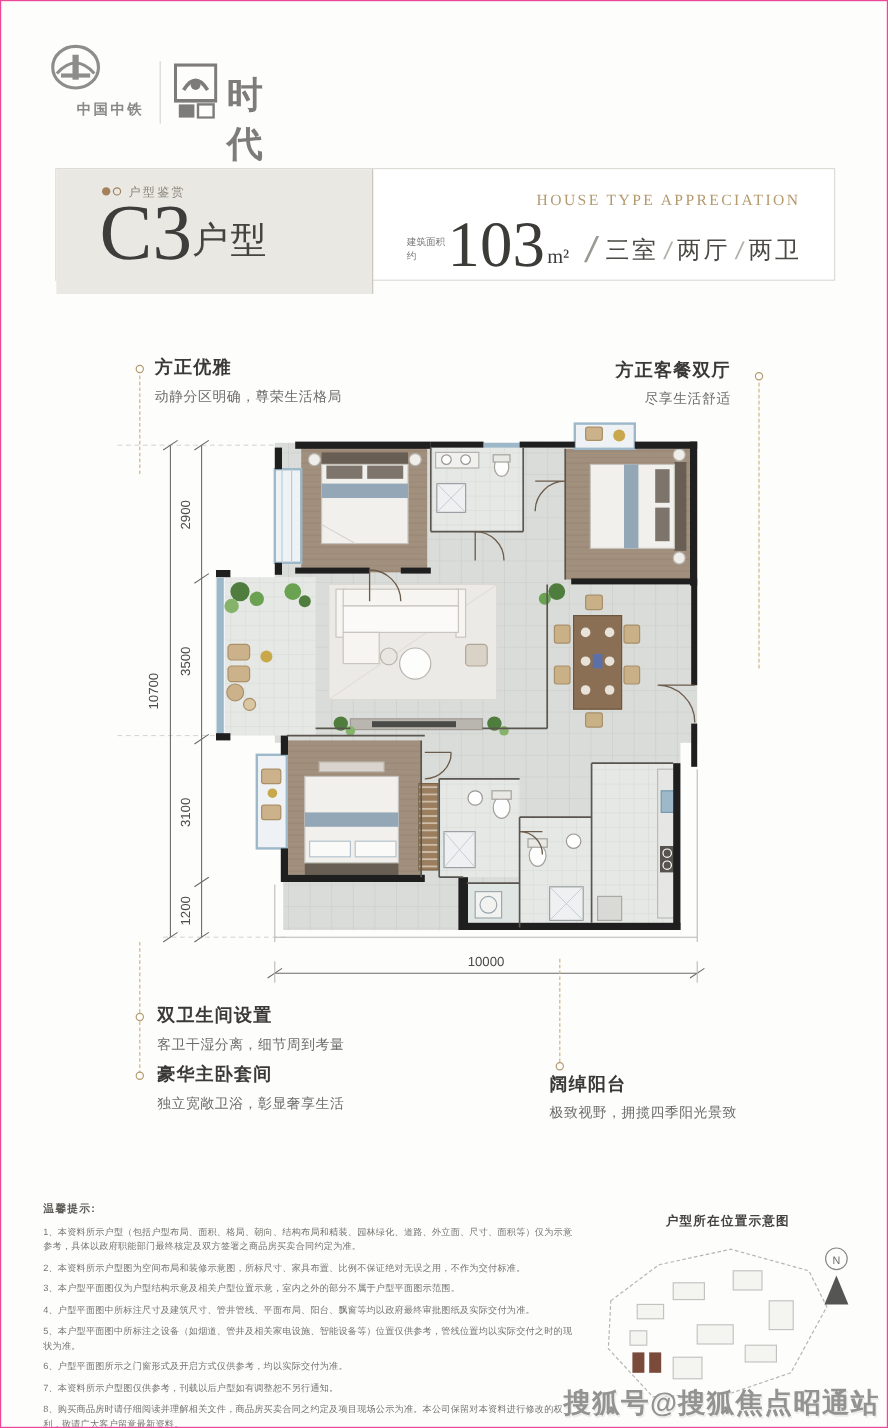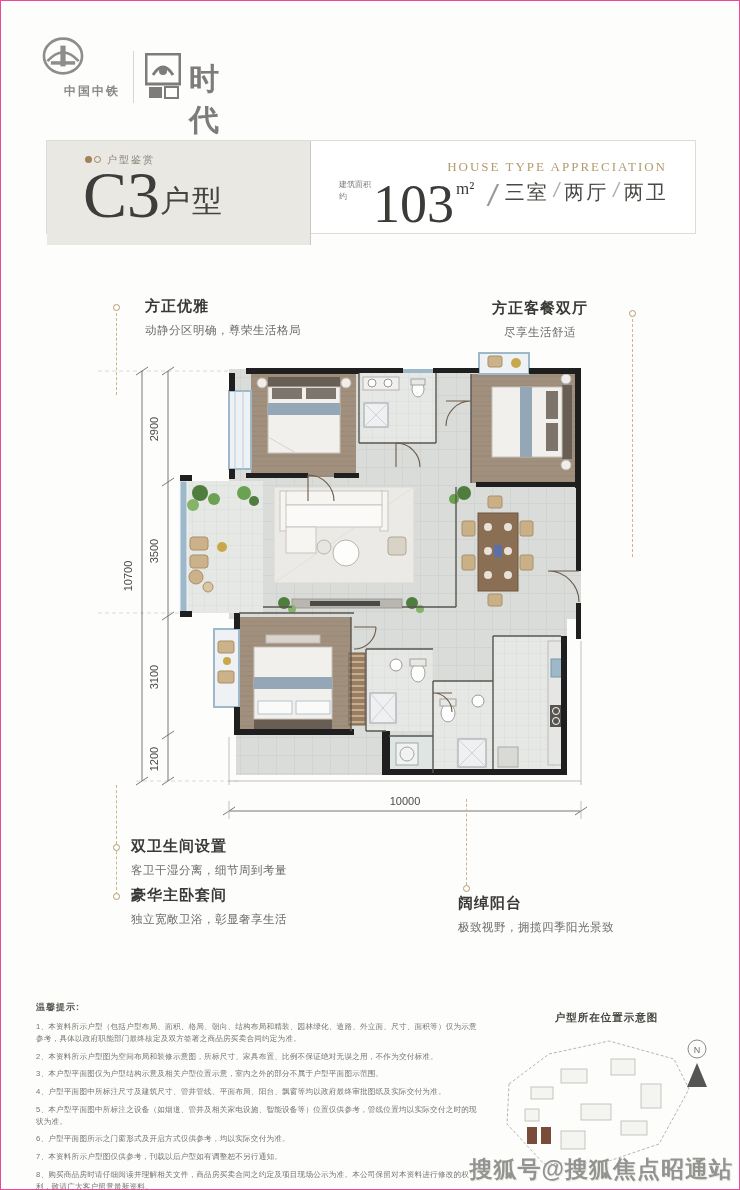--- a/index.html
+++ b/index.html
@@ -24,21 +24,21 @@
   .titleblock .left { position:absolute; left:0; top:0; width:264px; height:104px;
     background:#e9e8e3; border-right:1px solid #c9c8c2; }
   .tag-row { position:absolute; left:38px; top:12px; font-size:10px; color:#8a8378; letter-spacing:2px; }
   .tag-dot-filled { display:inline-block; width:7px; height:7px; border-radius:50%; background:#a3815a; margin-right:2px; }
   .tag-dot-hollow { display:inline-block; width:7px; height:7px; border-radius:50%; border:1px solid #a3815a; margin-right:6px; background:transparent; }
   .plan-code { position:absolute; left:36px; top:18px; font-family:"Liberation Serif","DejaVu Serif",serif;
     font-size:66px; color:#3e3d3b; line-height:1.1; }
   .plan-suffix { font-size:30px; color:#454440; letter-spacing:2px; vertical-align:6px; }
   .en-title { position:absolute; right:28px; top:18px; font-family:"Liberation Serif","DejaVu Serif",serif;
     font-size:13px; color:#b49a6d; letter-spacing:2px; }
-  .area-row { position:absolute; left:292px; top:38px; display:flex; align-items:flex-start; }
+  .area-row { position:absolute; left:292px; top:38px; display:flex; align-items:flex-end; }
   .area-label { font-size:8px; color:#777; line-height:1.5; margin-bottom:10px; width:34px; }
   .area-number { font-family:"Liberation Serif","DejaVu Serif",serif; font-size:54px; color:#3c3b38; line-height:0.95; }
   .area-unit { font-family:"Liberation Serif","DejaVu Serif",serif; font-size:17px; color:#3c3b38; margin:0 0 6px 2px; }
   .big-slash { font-size:30px; color:#9a9astatic; color:#9a9a94; margin:0 8px 4px 14px; font-style:italic; }
   .feat { font-size:20px; color:#4a4945; letter-spacing:2px; margin-bottom:8px; }
   .thin-slash { font-size:20px; color:#b0afa8; font-style:italic; margin:0 5px 8px 5px; }
   
   .callout { position:absolute; }
   .callout .t { font-size:15px; font-weight:bold; color:#3a3936; letter-spacing:1px; }
   .callout .d { font-size:11.5px; color:#6d6c68; margin-top:7px; letter-spacing:0.5px; }
@@ -99,28 +99,28 @@
       <div class="feat">三室</div>
       <div class="thin-slash">/</div>
       <div class="feat">两厅</div>
       <div class="thin-slash">/</div>
       <div class="feat">两卫</div>
     </div>
   </div>
 
   <div class="leader-dot" style="left:112px; top:303px;"></div>
   <div class="leader-line" style="left:115px; top:312px; height:82px;"></div>
-  <div class="callout" style="left:144px; top:296px;">
+  <div class="callout" style="left:128px; top:296px;">
     <div class="t">方正优雅</div>
     <div class="d">动静分区明确，尊荣生活格局</div>
   </div>
 
   <div class="leader-dot" style="left:628px; top:309px;"></div>
   <div class="leader-line" style="left:631px; top:318px; height:238px;"></div>
-  <div class="callout right" style="left:439px; top:298px; width:200px;text-align:center;">
+  <div class="callout right" style="left:408px; top:298px; width:200px;">
     <div class="t">方正客餐双厅</div>
     <div class="d">尽享生活舒适</div>
   </div>
 
   <div class="leader-line" style="left:115px; top:784px; height:110px;"></div>
   <div class="leader-dot" style="left:112px; top:843px;"></div>
   <div class="callout" style="left:130px; top:836px;">
     <div class="t">双卫生间设置</div>
     <div class="d">客卫干湿分离，细节周到考量</div>
   </div>

